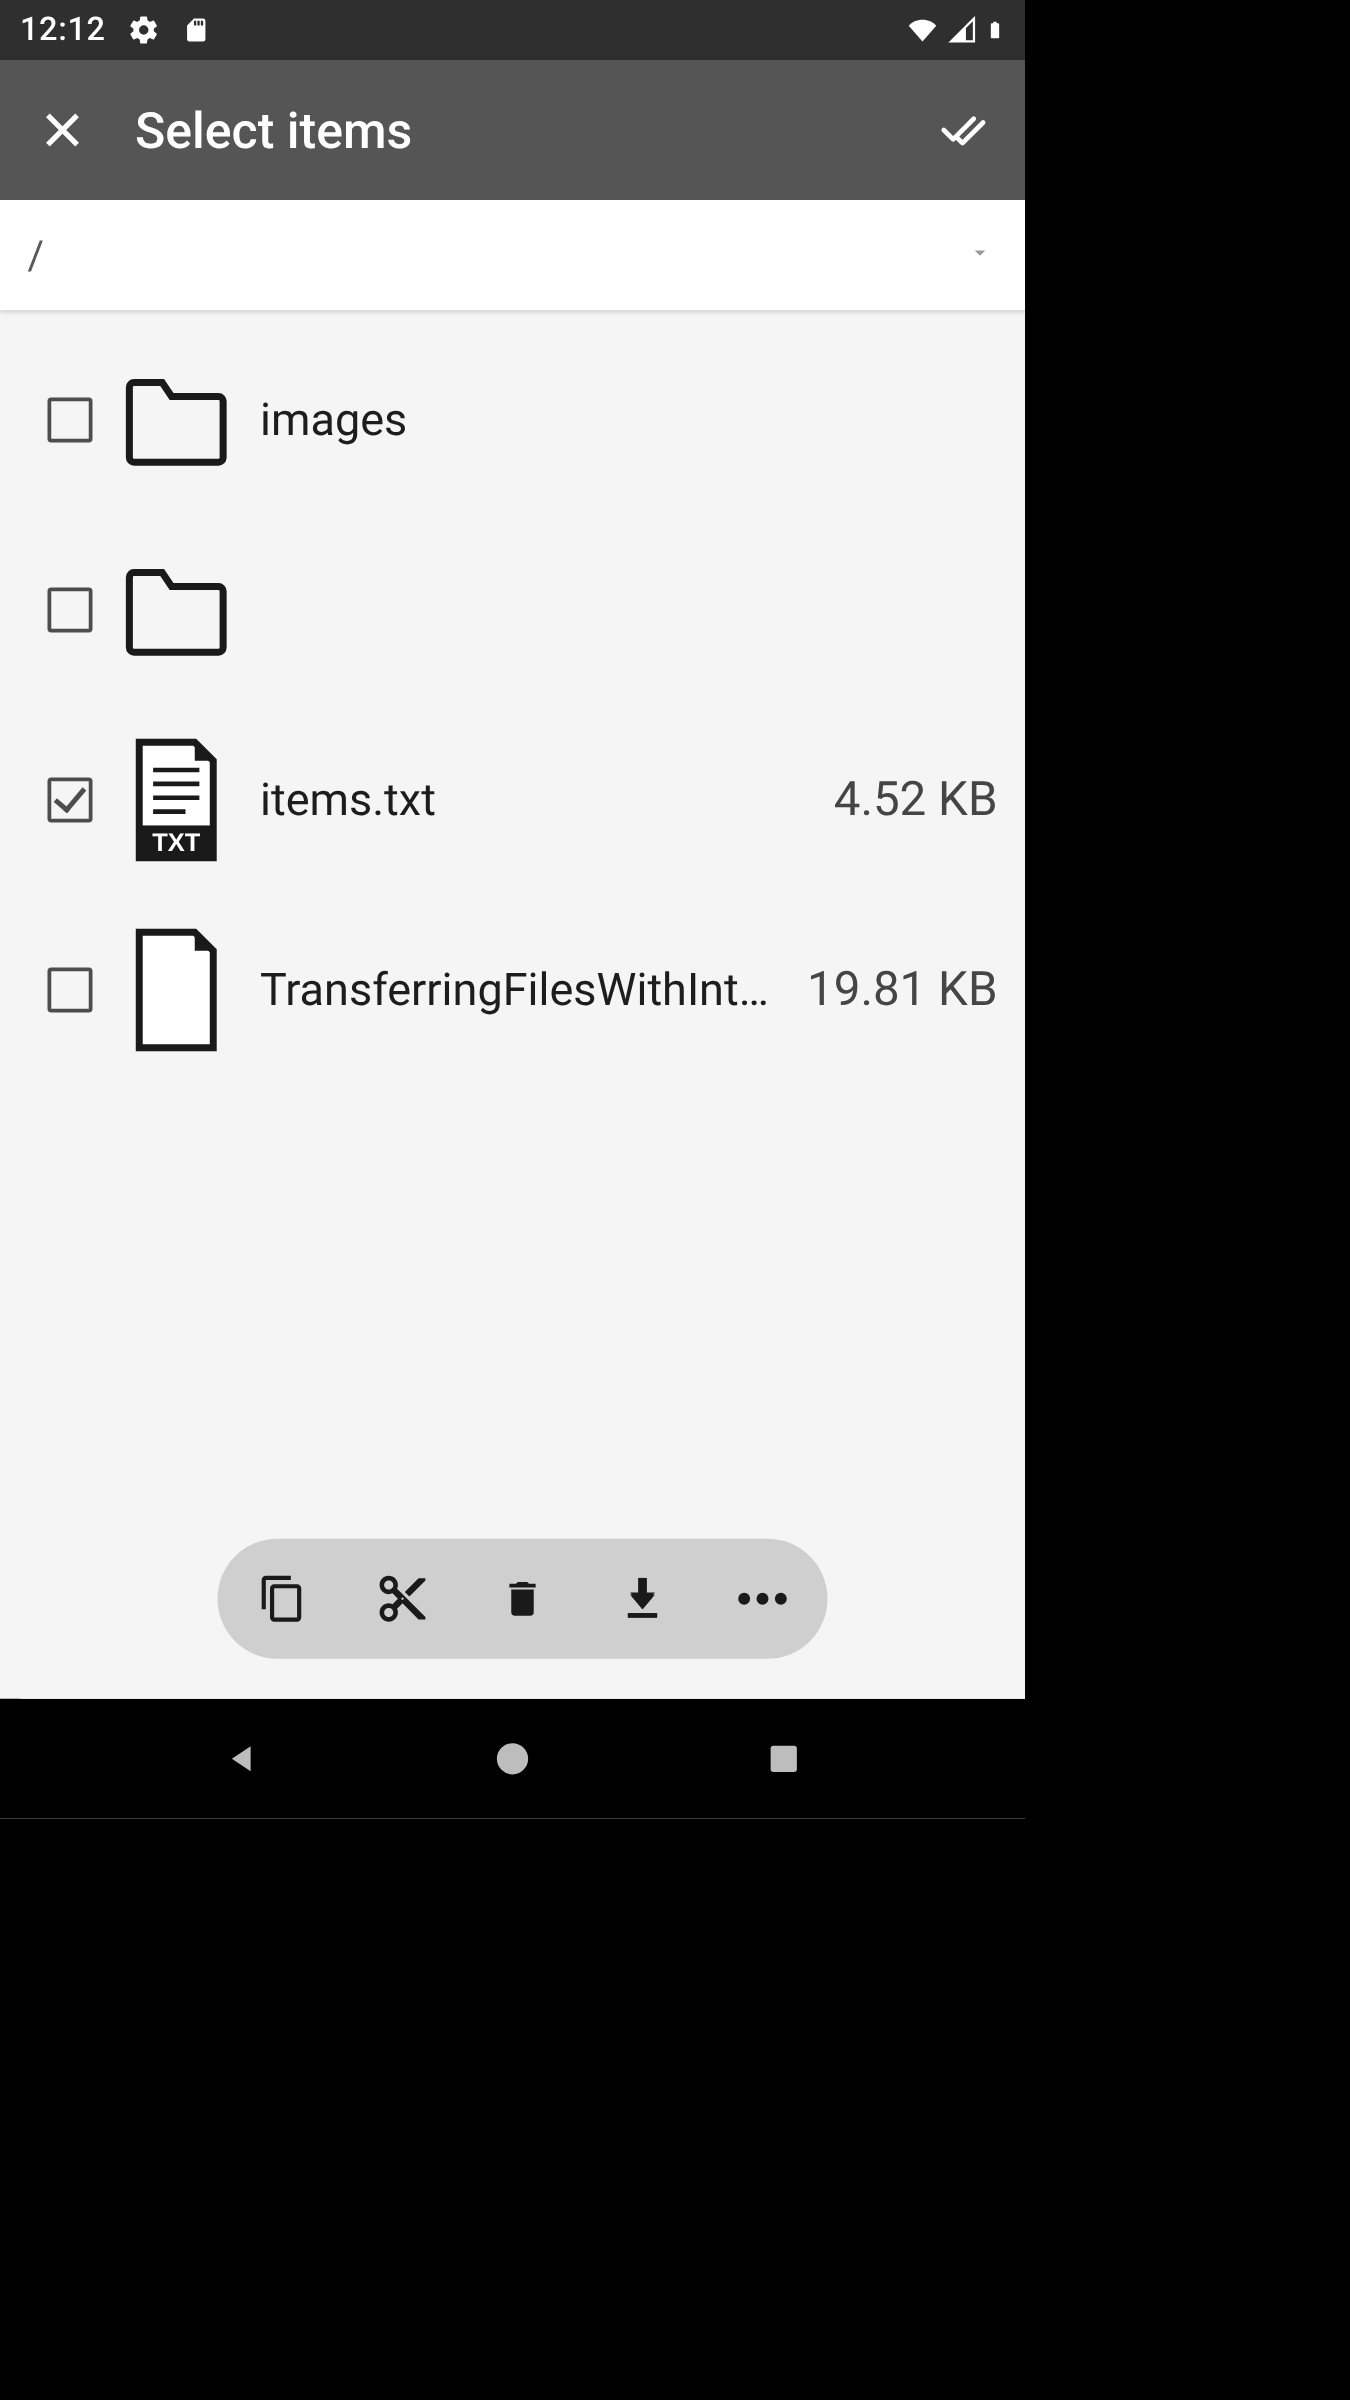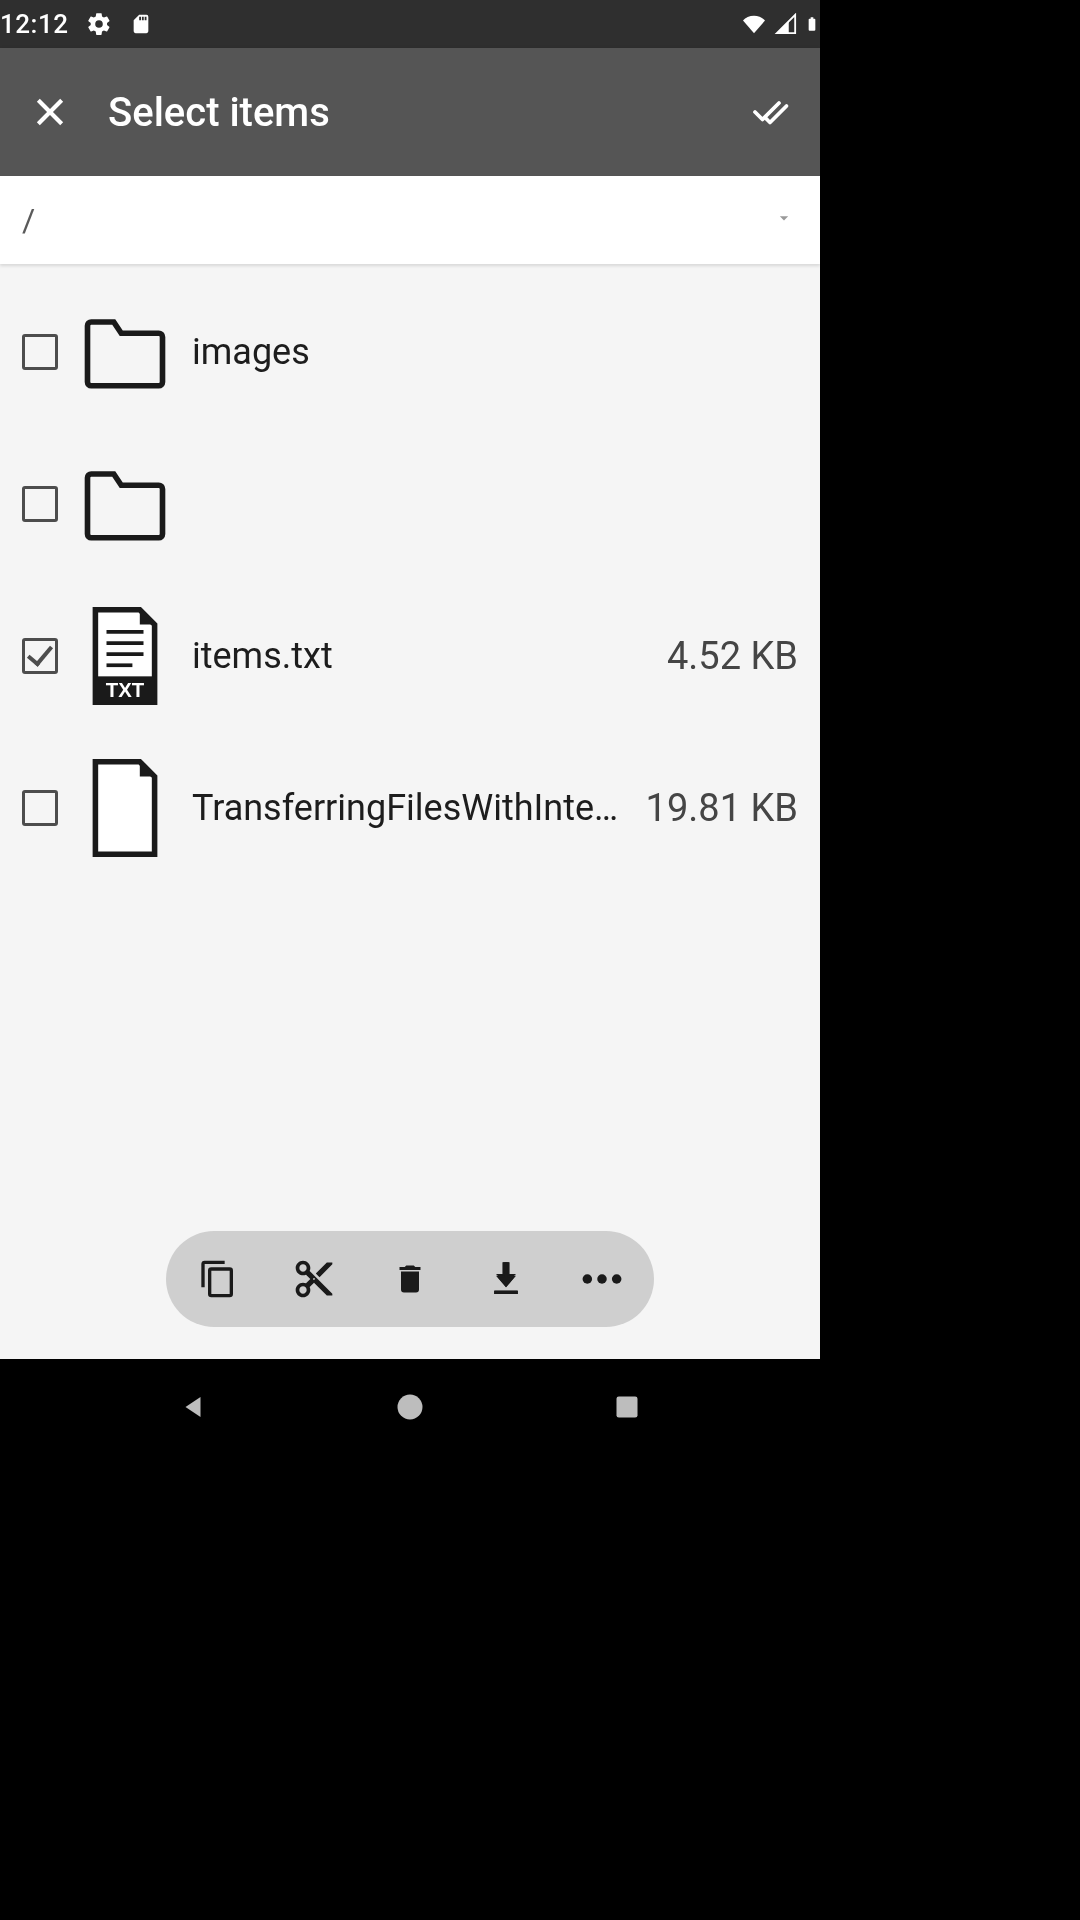--- a/index.html
+++ b/index.html
@@ -1,37 +1,37 @@
 <!DOCTYPE html>
 <html><head>
 <meta charset="utf-8">
 <style>
   * { margin: 0; padding: 0; box-sizing: border-box; }
   html, body { width: 820px; height: 1455px; font-family: Roboto, "Helvetica Neue", Arial, sans-serif; background: #000; }
   .screen { width: 820px; height: 1455px; display: flex; flex-direction: column; background: #f5f5f5; }
 
   
-  .status-bar { height: 48px; background: #2f2f2f; color: #fff; display: flex; align-items: center; padding: 0 0; font-size: 26px; font-weight: 500; letter-spacing: 0.5px; }
+  .status-bar { height: 48px; background: #2f2f2f; color: #fff; display: flex; align-items: center; padding: 0 16px; font-size: 26px; font-weight: 500; letter-spacing: 0.5px; }
   .status-left { display: flex; align-items: center; gap: 18px; }
   .status-right { margin-left: auto; display: flex; align-items: center; gap: 6px; }
   .status-icon svg { display: block; }
 
   
-  .app-bar { height: 128px; background: #555555; color: #fff; display: flex; align-items: center; padding: 0 20px; box-shadow: 0 2px 4px rgba(0,0,0,0.25); }
+  .app-bar { height: 112px; background: #555555; color: #fff; display: flex; align-items: center; padding: 0 20px; box-shadow: 0 2px 4px rgba(0,0,0,0.25); }
   .app-bar .close-btn { width: 60px; height: 60px; display: flex; align-items: center; justify-content: center; }
   .app-bar .title { font-size: 40px; font-weight: 500; margin-left: 28px; }
   .app-bar .select-all-btn { margin-left: auto; width: 60px; height: 60px; display: flex; align-items: center; justify-content: center; }
 
   
   .breadcrumb-bar { height: 88px; background: #ffffff; display: flex; align-items: center; padding: 0 22px; box-shadow: 0 2px 3px rgba(0,0,0,0.12); position: relative; z-index: 1; }
   .breadcrumb-path { font-size: 32px; color: #5a5a5a; }
   .breadcrumb-dropdown { margin-left: auto; }
 
   
-  .file-list { flex: 1; background: #f5f5f5; padding-top: 12px; overflow: hidden; position: relative; }
+  .file-list { flex: 1; background: #f5f5f5; padding-top: 12px; overflow: hidden; position: relative; margin-left: 16px; }
   .file-row { height: 152px; display: flex; align-items: center; padding: 0 22px; gap: 22px; }
   .checkbox { width: 36px; height: 36px; border: 3px solid #4d4d4d; border-radius: 3px; display: flex; align-items: center; justify-content: center; flex-shrink: 0; }
   .checkbox.checked::after { content: ""; display: block; width: 20px; height: 10px; border-left: 4px solid #4d4d4d; border-bottom: 4px solid #4d4d4d; transform: rotate(-50deg); margin-top: -6px; }
   .file-icon { width: 90px; height: 100px; display: flex; align-items: center; justify-content: center; flex-shrink: 0; }
   .file-name { font-size: 36px; color: #1d1d1d; flex: 1; white-space: nowrap; overflow: hidden; text-overflow: ellipsis; }
   .file-size { font-size: 38px; color: #454545; flex-shrink: 0; }
 
   
   .action-toolbar { position: absolute; left: 50%; transform: translateX(-50%); bottom: 32px; height: 96px; background: #cfcfcf; border-radius: 48px; display: flex; align-items: center; padding: 0 28px; gap: 48px; }
   .action-btn { width: 48px; height: 48px; display: flex; align-items: center; justify-content: center; }

